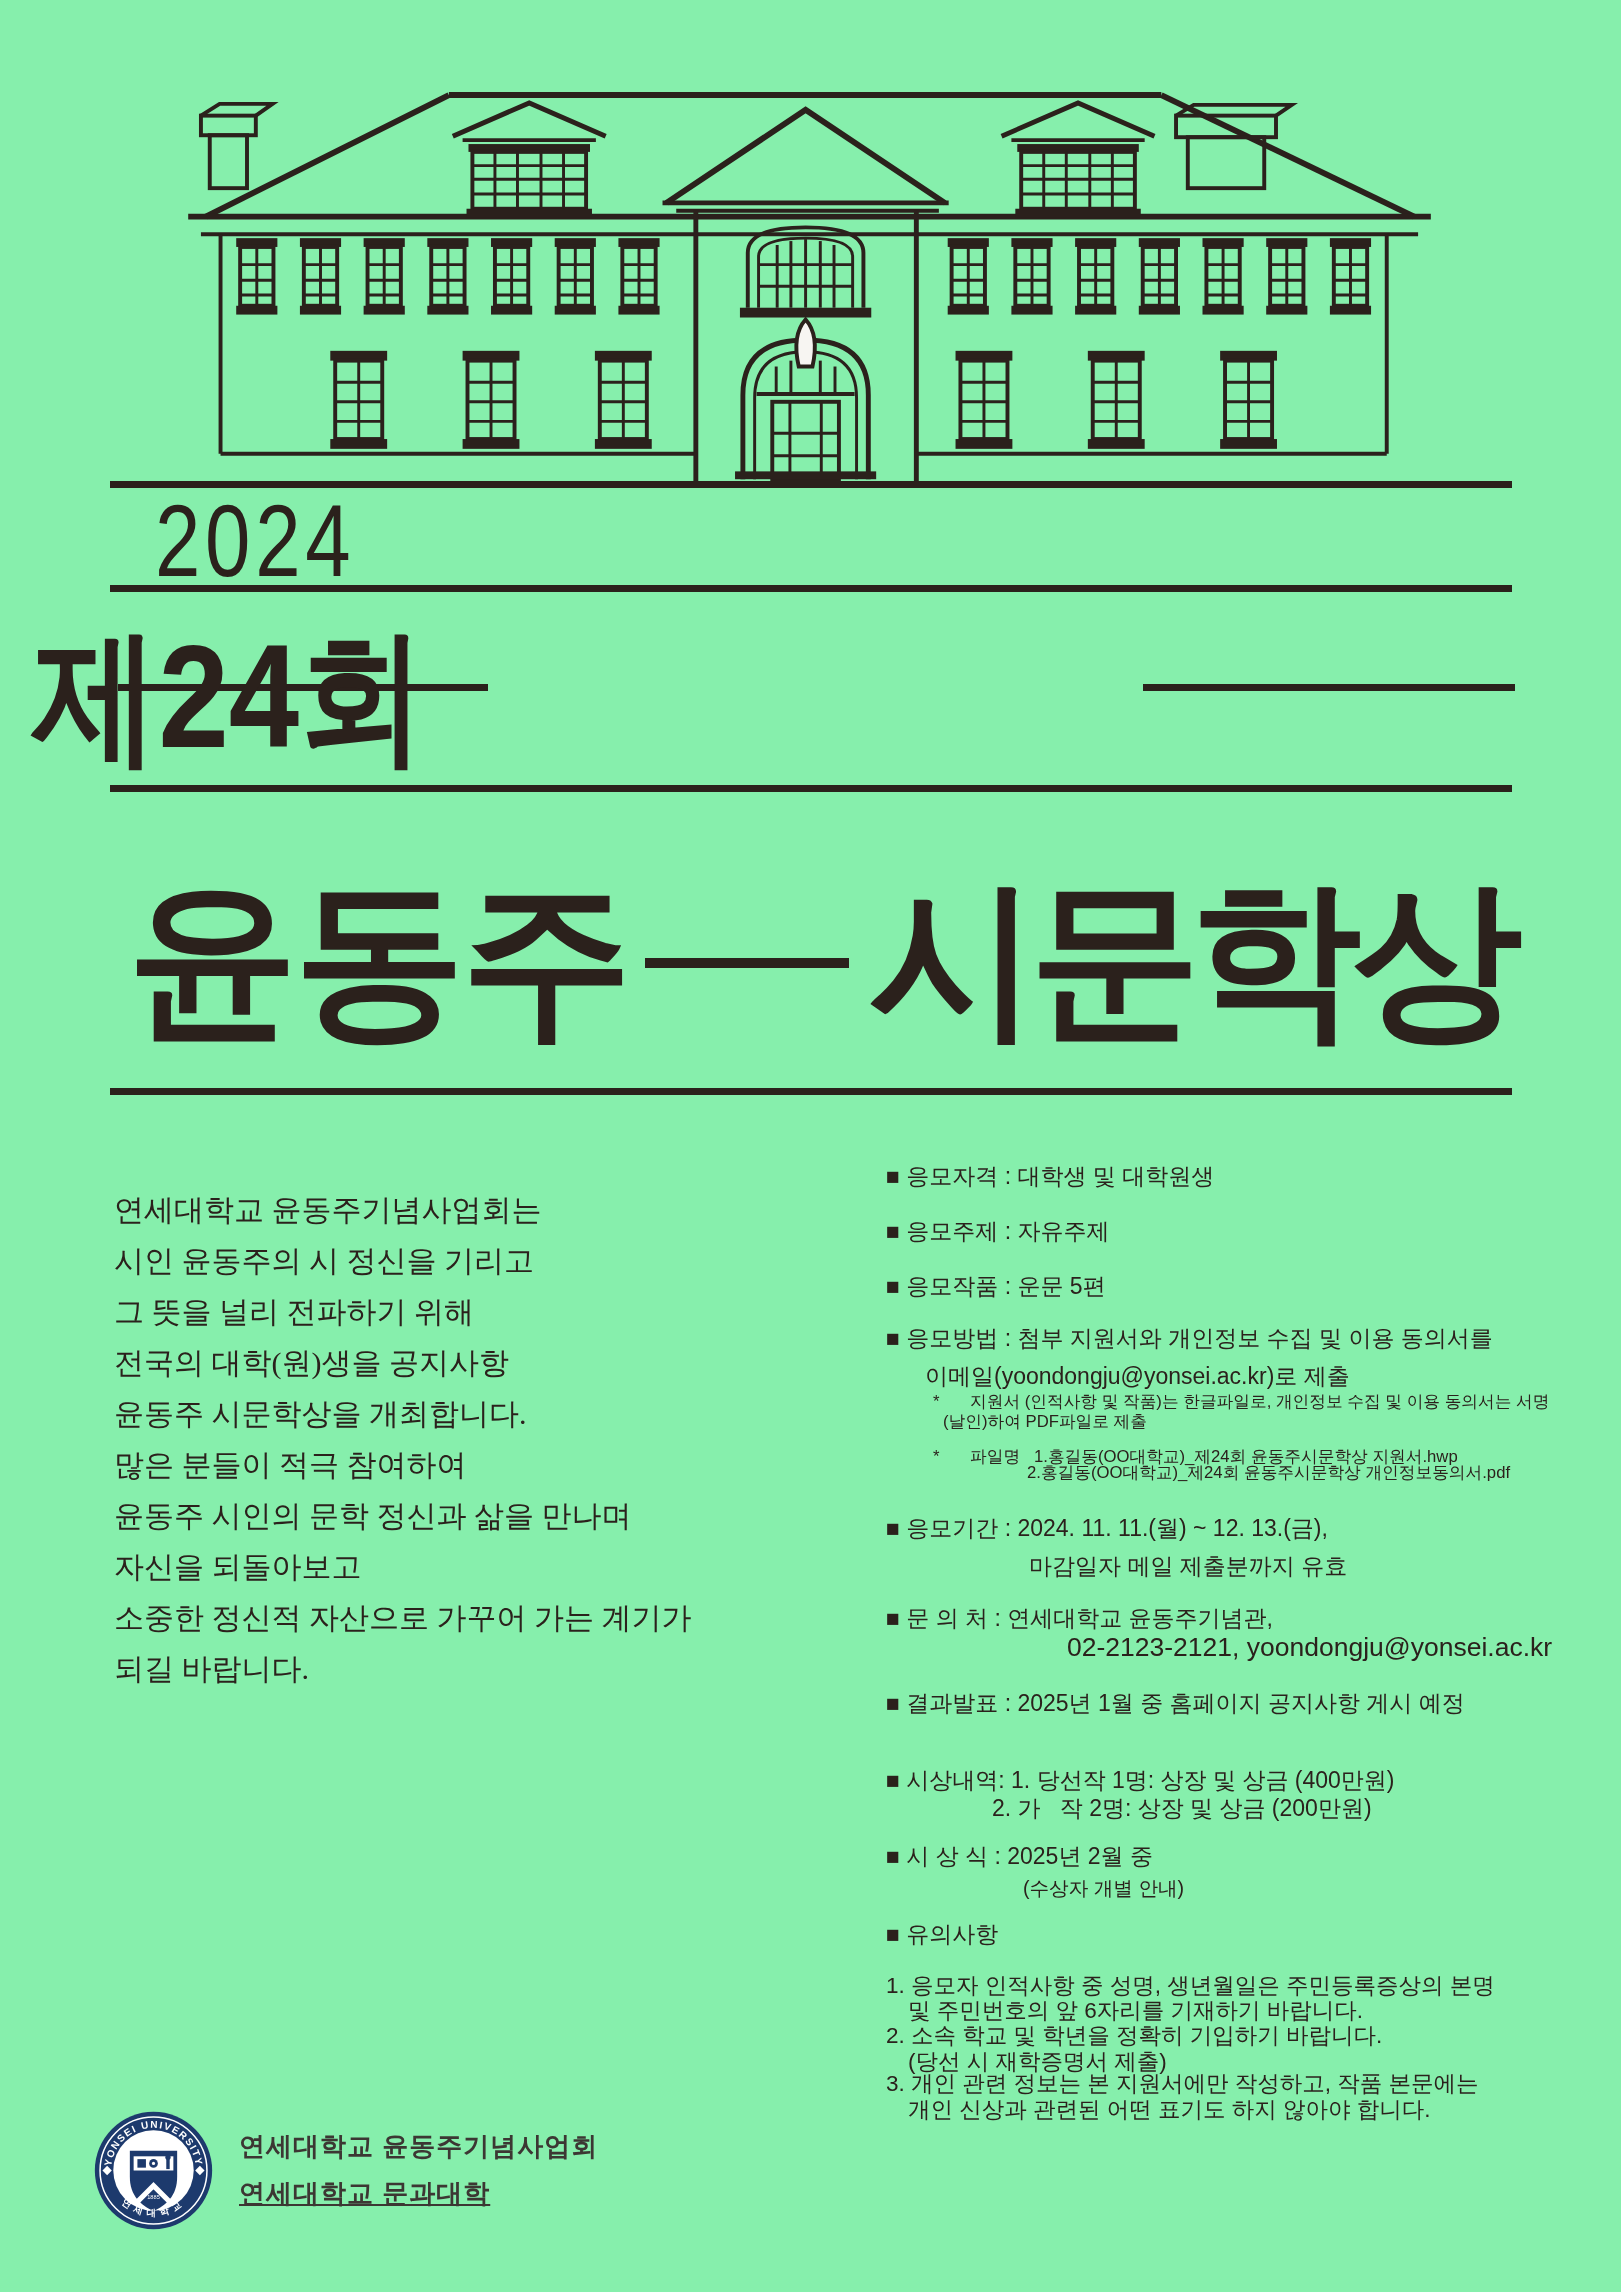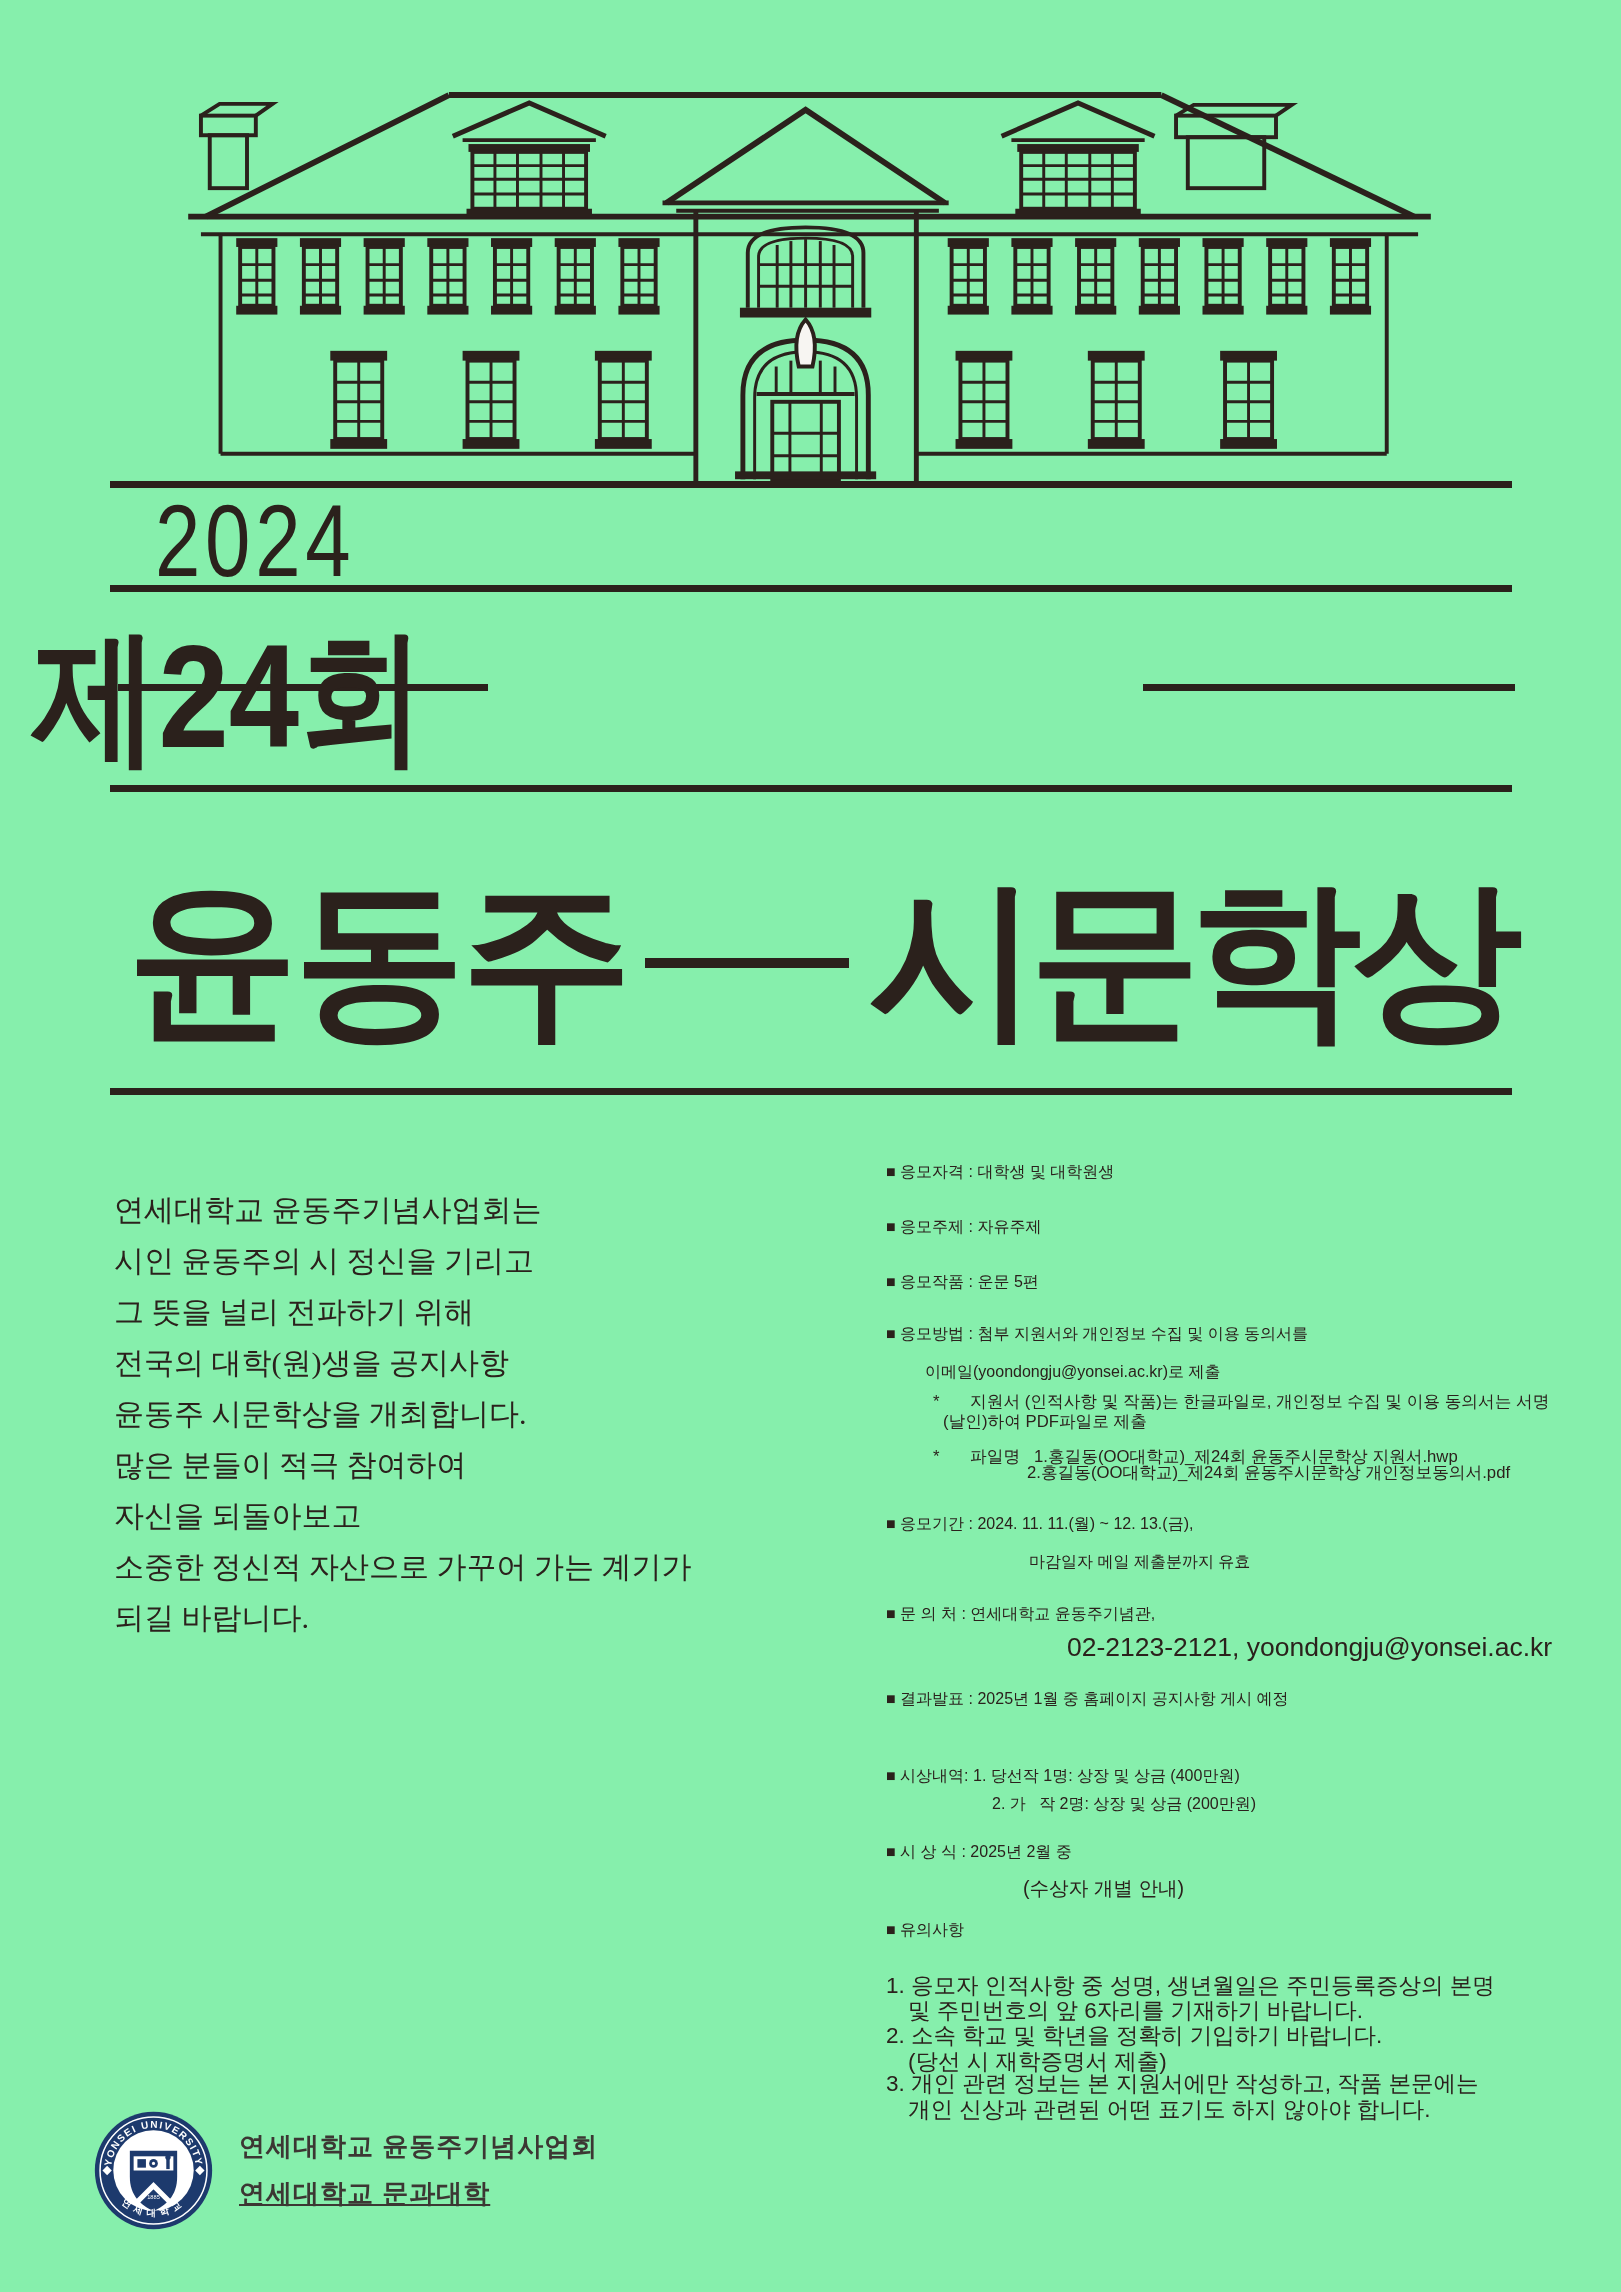--- a/index.html
+++ b/index.html
@@ -28,21 +28,21 @@
   .title-award{
     position:absolute;right:108px;top:875px;
     font-size:171px;font-weight:700;line-height:1;letter-spacing:-9.8px;margin-left:42px;
   }
   .title-bar{position:absolute;left:645px;top:958px;width:204px;height:9.8px;background:#2b211c;}
 
   .intro{position:absolute;left:114px;top:1184px;width:784px;font-size:30px;line-height:51px;}
   .intro div{white-space:pre;}
 
   .rb{
-    position:absolute;font-family:"Liberation Sans",sans-serif;font-size:16px;
+    position:absolute;font-family:"Liberation Sans",sans-serif;font-size:23px;
     line-height:1.25;white-space:pre;color:#2b211c;
   }
   .rb.sm{font-size:16.7px;}
   .rb.md{font-size:19.6px;}
   .rb.nt{font-size:22.5px;}
   .rb.lt{font-size:26.5px;}
 
   .org{
     position:absolute;left:239px;font-family:"Liberation Sans",sans-serif;
     font-size:26px;font-weight:700;color:#3c3733;letter-spacing:1px;white-space:pre;
@@ -205,20 +205,21 @@
 
   <div class="rule" style="top:1088px;"></div>
 
   <div class="intro">
     <div>연세대학교 윤동주기념사업회는</div>
     <div>시인 윤동주의 시 정신을 기리고</div>
     <div>그 뜻을 널리 전파하기 위해</div>
     <div>전국의 대학(원)생을 공지사항</div>
     <div>윤동주 시문학상을 개최합니다.</div>
     <div>많은 분들이 적극 참여하여</div>
+    <div>윤동주 시인의 문학 정신과 삶을 만나며</div>
     <div>자신을 되돌아보고</div>
     <div>소중한 정신적 자산으로 가꾸어 가는 계기가</div>
     <div>되길 바랍니다.</div>
   </div>
 
   <div class="rb" style="left:886px;top:1162px;">■ 응모자격 : 대학생 및 대학원생</div>
   <div class="rb" style="left:886px;top:1217px;">■ 응모주제 : 자유주제</div>
   <div class="rb" style="left:886px;top:1272px;">■ 응모작품 : 운문 5편</div>
   <div class="rb" style="left:886px;top:1324px;">■ 응모방법 : 첨부 지원서와 개인정보 수집 및 이용 동의서를</div>
   <div class="rb" style="left:925px;top:1362px;">이메일(yoondongju@yonsei.ac.kr)로 제출</div>

